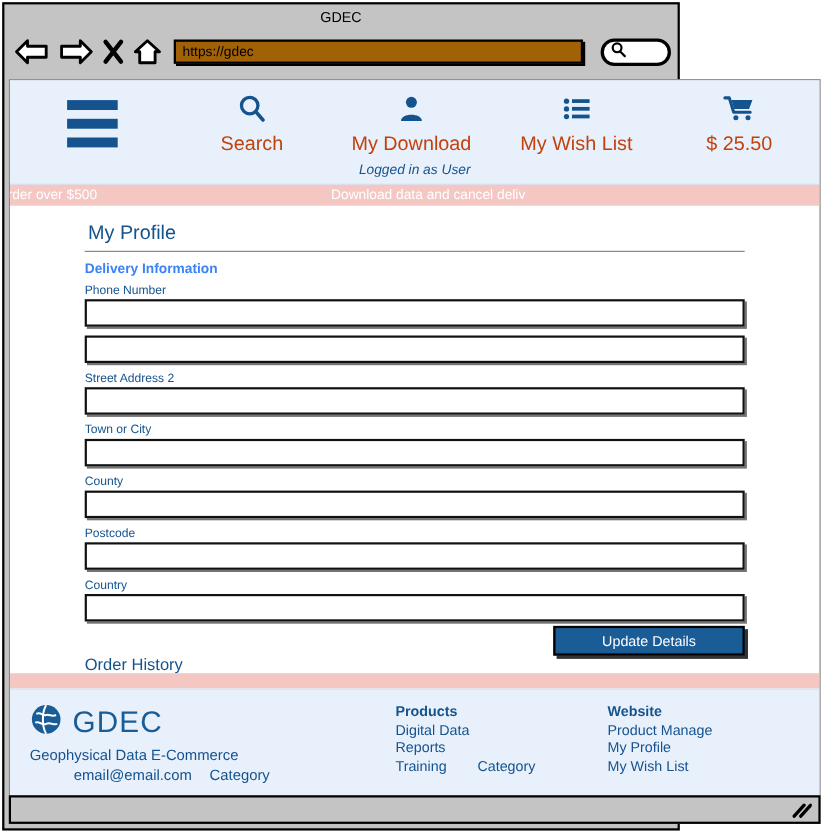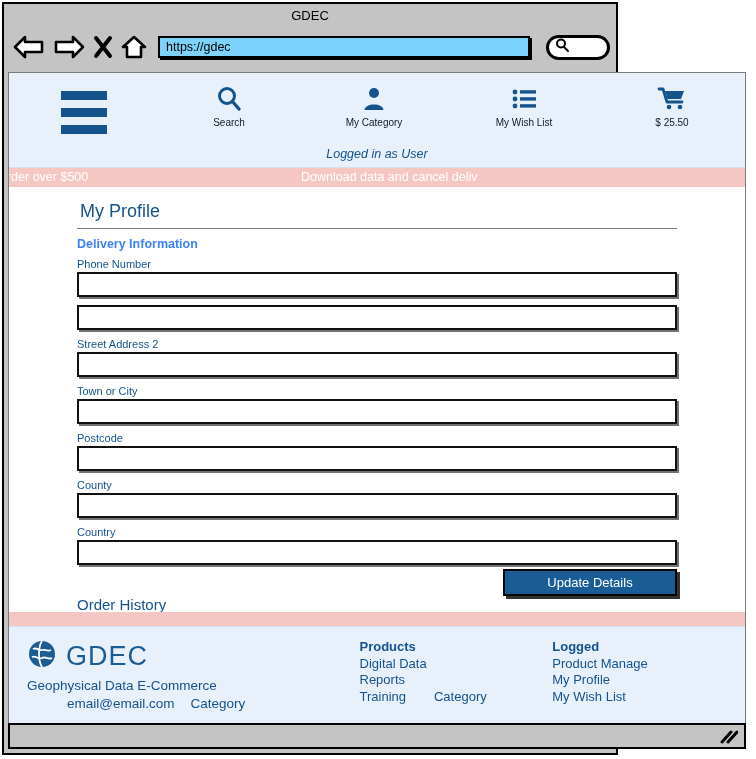--- a/index.html
+++ b/index.html
@@ -35,21 +35,21 @@
     display: flex;
     align-items: center;
     padding: 0 6px 0 8px;
     box-sizing: border-box;
     gap: 6px;
   }
   .nav-ico { flex: 0 0 auto; line-height: 0; }
   #url-bar {
     flex: 1 1 auto;
     height: 22px;
-    background: #7dd3fc;
+    background: #a16207;
     border: 2px solid #000000;
     box-shadow: 2px 2px 0 #000;
     display: flex;
     align-items: center;
     padding: 0 6px;
     box-sizing: border-box;
     font-size: 12.5px;
     color: #000;
     margin-left: 4px;
     margin-right: 10px;
@@ -89,22 +89,22 @@
     display: flex;
     align-items: flex-start;
     height: 70px;
     padding-top: 4px;
   }
   .nav-cell {
     display: flex;
     flex-direction: column;
     align-items: center;
     justify-content: flex-start;
-    color: #0f172a;
-    font-size: 10px;
+    color: #c2410c;
+    font-size: 18px;
     gap: 2px;
     padding-top: 8px;
   }
   .nav-cell .lbl { white-space: nowrap; }
   #nav-hamburger { width: 150px; align-items: center; padding-top: 14px;}
   #nav-search   { width: 140px; }
   #nav-account  { width: 150px; }
   #nav-wishlist { width: 150px; }
   #nav-cart     { flex: 1 1 auto; }
   .bar { width: 46px; height: 9px; background: #15538f; margin-bottom: 6px; }
@@ -333,21 +333,21 @@
           <span class="lbl">Search</span>
         </div>
 
         <div class="nav-cell" id="nav-account">
           <span>
             <svg width="28" height="28" viewBox="0 0 28 28">
               <circle cx="14" cy="8" r="5" fill="#15538f"></circle>
               <path d="M4.5 25 C4.5 17.5 23.5 17.5 23.5 25 Z" fill="#15538f"></path>
             </svg>
           </span>
-          <span class="lbl">My Category</span>
+          <span class="lbl">My Download</span>
         </div>
 
         <div class="nav-cell" id="nav-wishlist">
           <span>
             <svg width="28" height="28" viewBox="0 0 28 28">
               <circle cx="5" cy="7" r="2.4" fill="#15538f"></circle>
               <circle cx="5" cy="14" r="2.4" fill="#15538f"></circle>
               <circle cx="5" cy="21" r="2.4" fill="#15538f"></circle>
               <rect x="10" y="5.2" width="16" height="3.4" fill="#15538f"></rect>
               <rect x="10" y="12.2" width="16" height="3.4" fill="#15538f"></rect>
@@ -396,25 +396,25 @@
       </div>
       <div>
         <div class="field-label">Street Address 2</div>
         <input class="field-input" value="" style="">
       </div>
       <div>
         <div class="field-label">Town or City</div>
         <input class="field-input" value="" style="">
       </div>
       <div>
+        <div class="field-label">County</div>
+        <input class="field-input" value="" style="">
+      </div>
+      <div>
         <div class="field-label">Postcode</div>
-        <input class="field-input" value="" style="">
-      </div>
-      <div>
-        <div class="field-label">County</div>
         <input class="field-input" value="" style="">
       </div>
       <div>
         <div class="field-label">Country</div>
         <input class="field-input" value="" style="">
       </div>
 
       <div id="history-row">
         <div id="order-history-title">Order History</div>
         <div id="update-details-button">
@@ -508,21 +508,21 @@
         <div class="head">Products</div>
         <a>Digital Data</a>
         <a>Reports</a>
         <div class="footer-inline">
           <a>Training</a>
           <a>Category</a>
         </div>
       </div>
 
       <div class="footer-col">
-        <div class="head">Logged</div>
+        <div class="head">Website</div>
         <a>Product Manage</a>
         <a>My Profile</a>
         <a>My Wish List</a>
       </div>
     </div>
   </div>
 
   <div id="status-bar">
     <span id="resize-grip">
       <svg width="20" height="16" viewBox="0 0 20 16">

